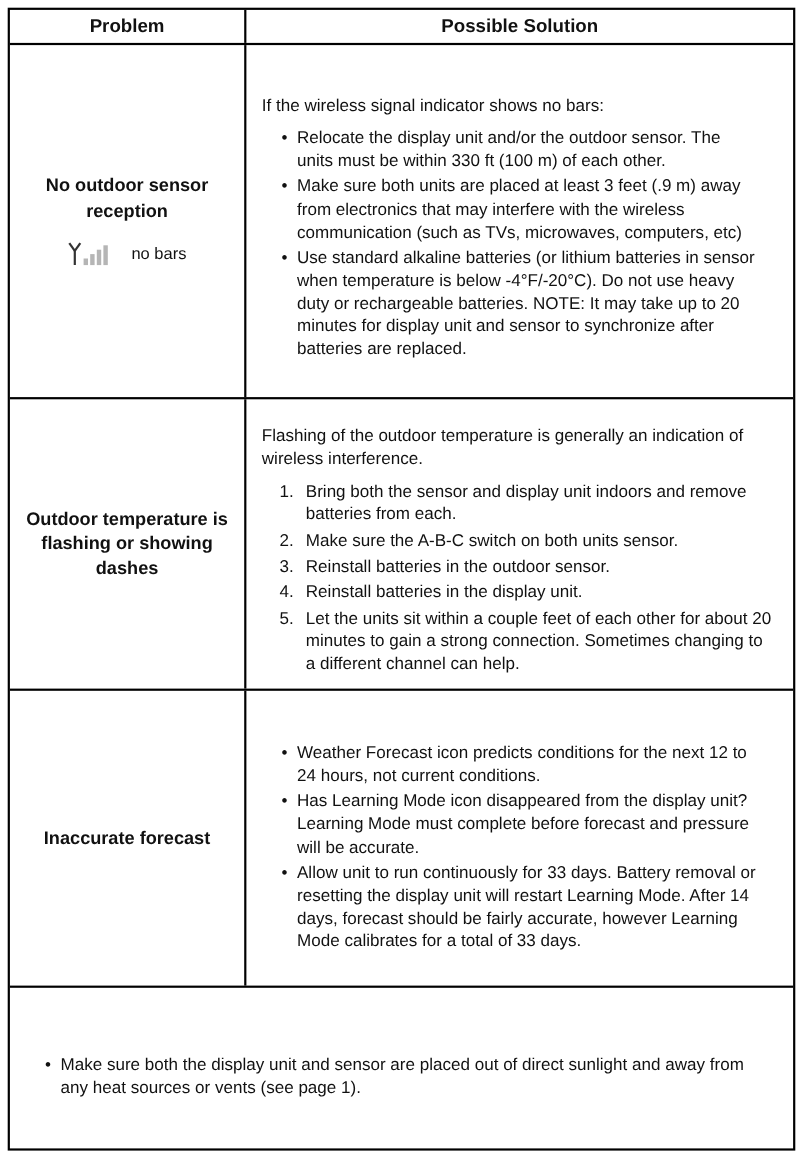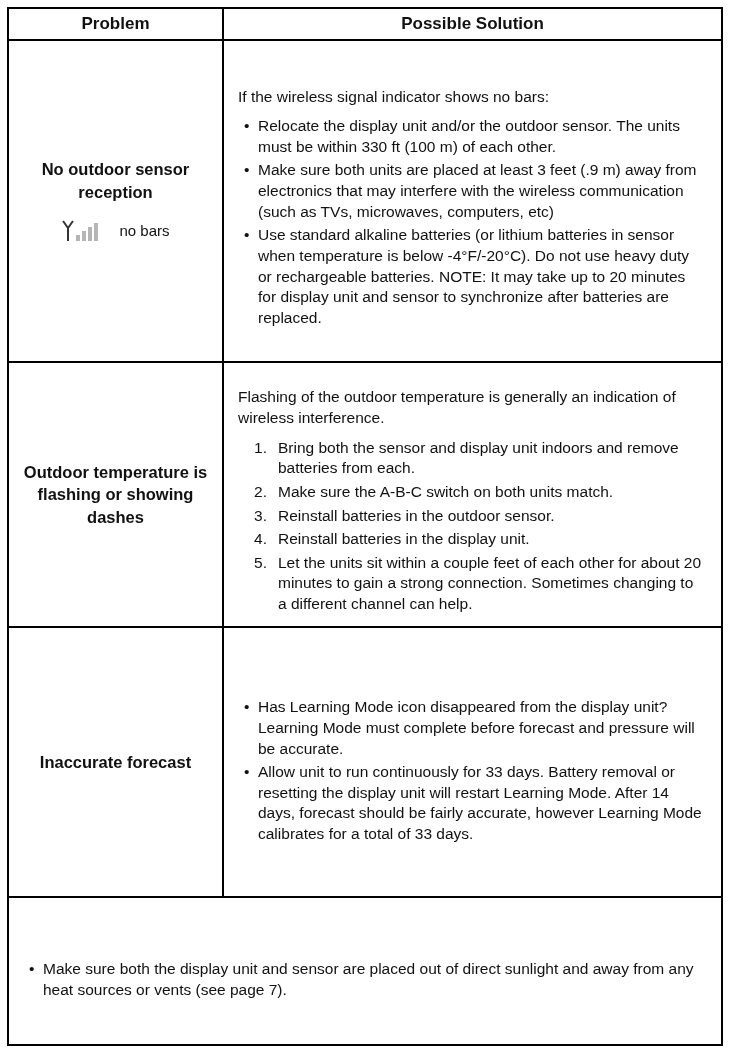--- a/index.html
+++ b/index.html
@@ -74,21 +74,21 @@
   }
   .intro { margin: 0 0 4px 0; }
   ul.bullets, ol.steps {
     margin: 2px 0 0 0;
     padding: 0;
     list-style: none;
   }
   ul.bullets li {
     position: relative;
     padding-left: 17px;
-    margin: 3px 3px;
+    margin: 3px 15px;
   }
   ul.bullets li::before {
     content: "\2022";
     position: absolute;
     left: 3px;
     top: 0;
   }
   ol.steps {
     counter-reset: step;
     margin-left: 16px;
@@ -155,42 +155,43 @@
     </div>
 
     <div class="row row-2">
       <div class="cell problem-cell">
         <div class="problem-title">Outdoor temperature is flashing or showing dashes</div>
       </div>
       <div class="cell solution-cell">
         <p class="intro">Flashing of the outdoor temperature is generally an indication of wireless interference.</p>
         <ol class="steps">
             <li>Bring both the sensor and display unit indoors and remove batteries from each.</li>
-            <li>Make sure the A-B-C switch on both units match.</li>
+            <li>Make sure the A-B-C switch on both units sensor.</li>
             <li>Reinstall batteries in the outdoor sensor.</li>
             <li>Reinstall batteries in the display unit.</li>
             <li>Let the units sit within a couple feet of each other for about 20 minutes to gain a strong connection. Sometimes changing to a different channel can help.</li>
           </ol>
       </div>
     </div>
 
     <div class="row row-3">
       <div class="cell problem-cell">
         <div class="problem-title">Inaccurate forecast</div>
       </div>
       <div class="cell solution-cell">
         <ul class="bullets">
+            <li>Weather Forecast icon predicts conditions for the next 12 to 24 hours, not current conditions.</li>
             <li>Has Learning Mode icon disappeared from the display unit? Learning Mode must complete before forecast and pressure will be accurate.</li>
             <li>Allow unit to run continuously for 33 days. Battery removal or resetting the display unit will restart Learning Mode. After 14 days, forecast should be fairly accurate, however Learning Mode calibrates for a total of 33 days.</li>
           </ul>
       </div>
     </div>
 
     <div class="row row-4">
       <div class="cell solution-cell">
         <ul class="bullets">
-            <li>Make sure both the display unit and sensor are placed out of direct sunlight and away from any heat sources or vents (see page 7).</li>
+            <li>Make sure both the display unit and sensor are placed out of direct sunlight and away from any heat sources or vents (see page 1).</li>
           </ul>
       </div>
     </div>
 
   </div>
 </div>
 
 </body></html>

